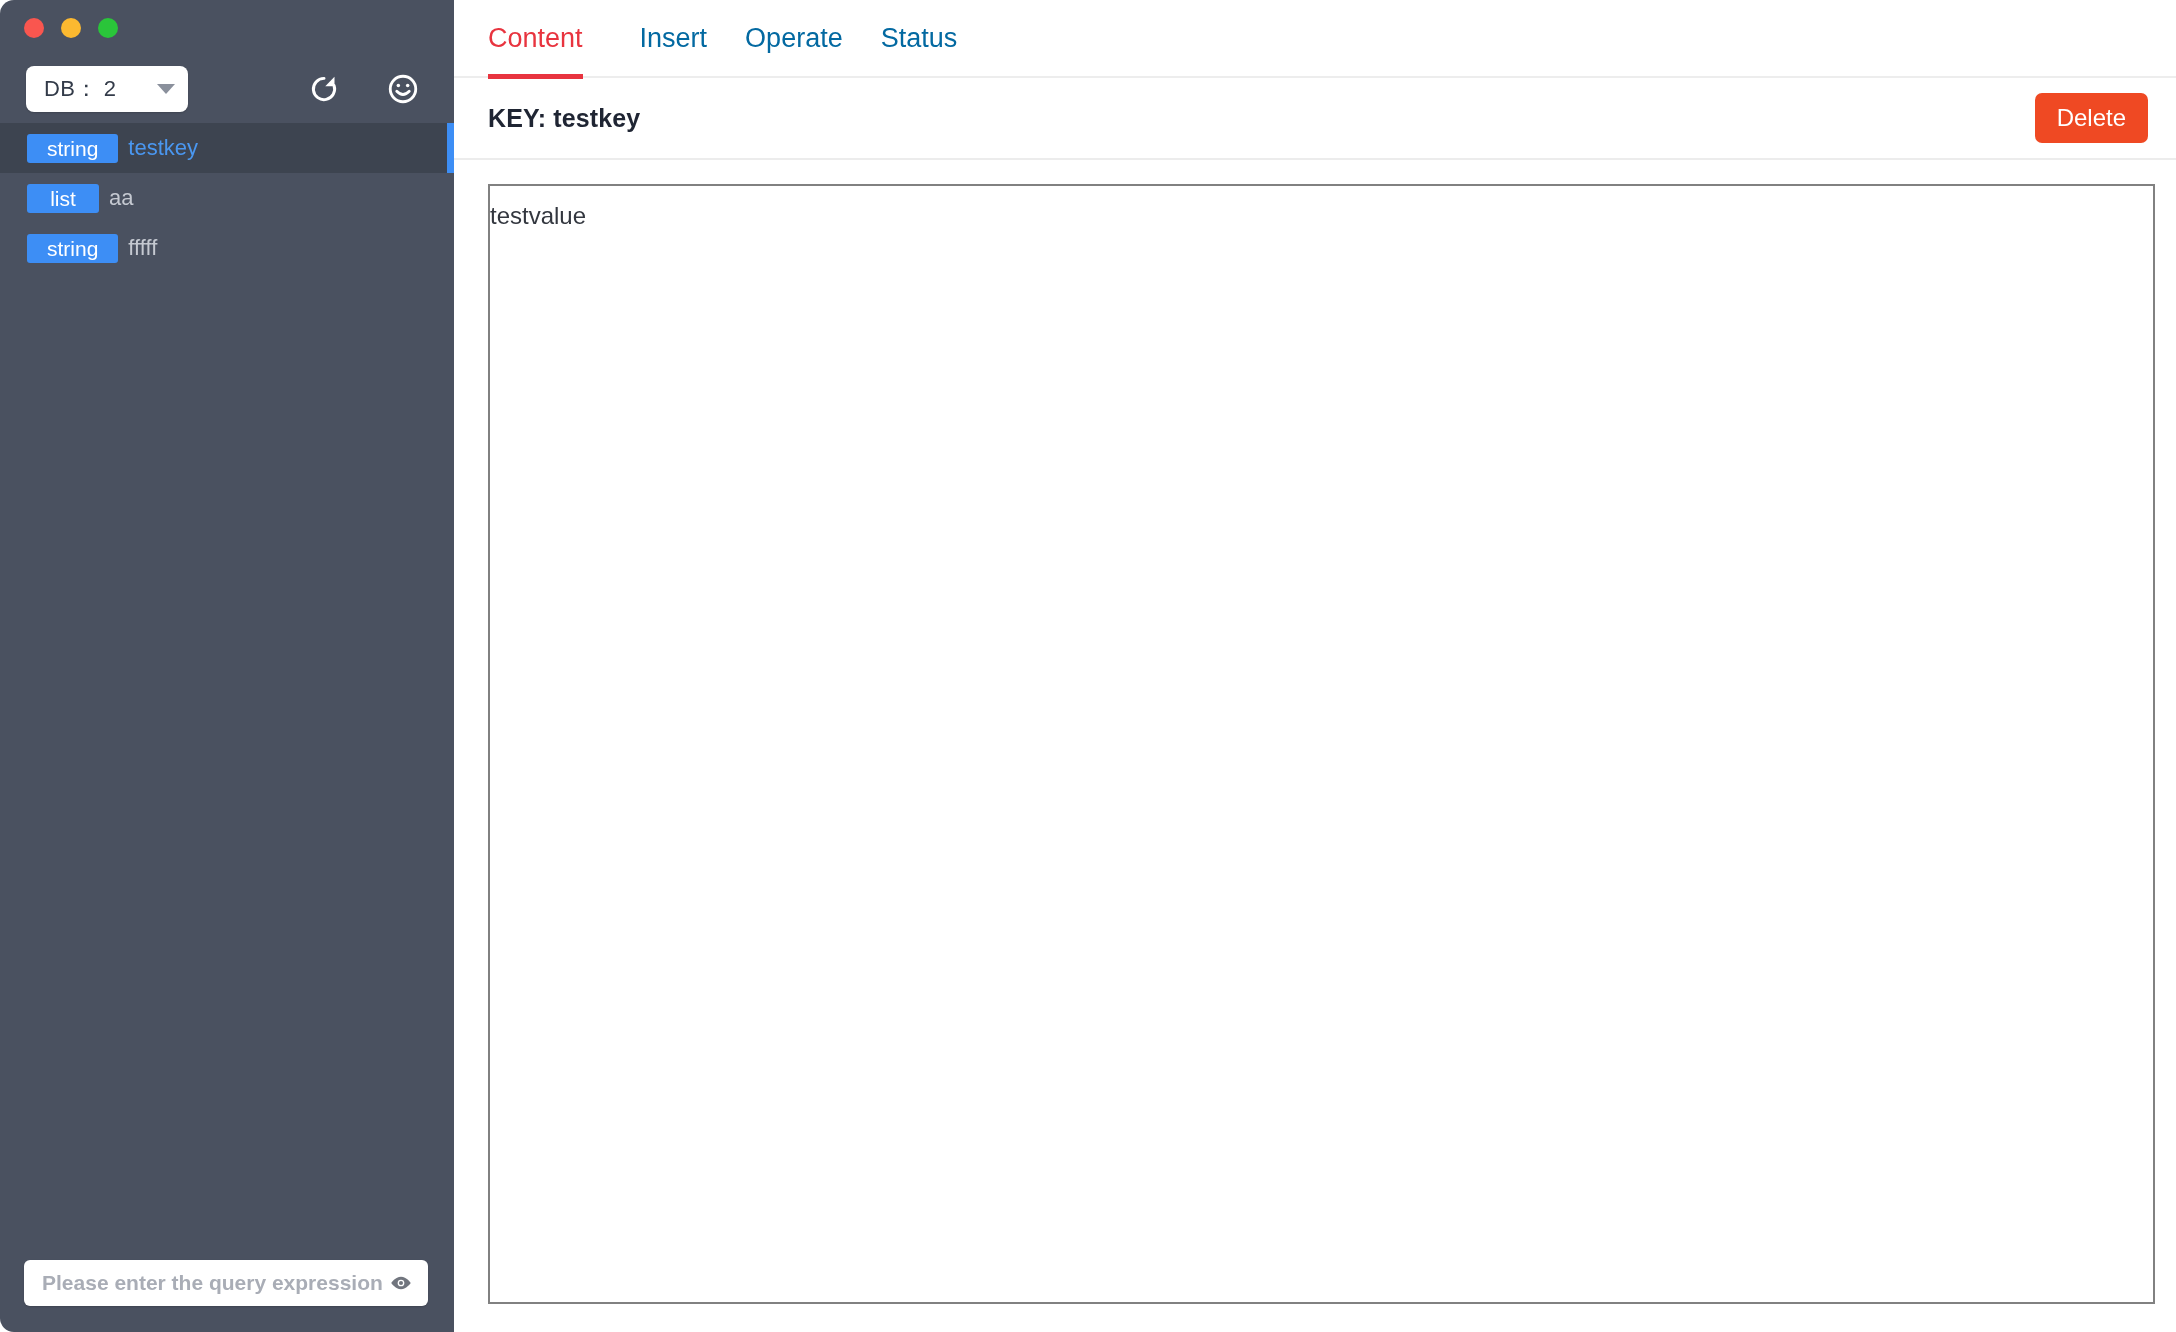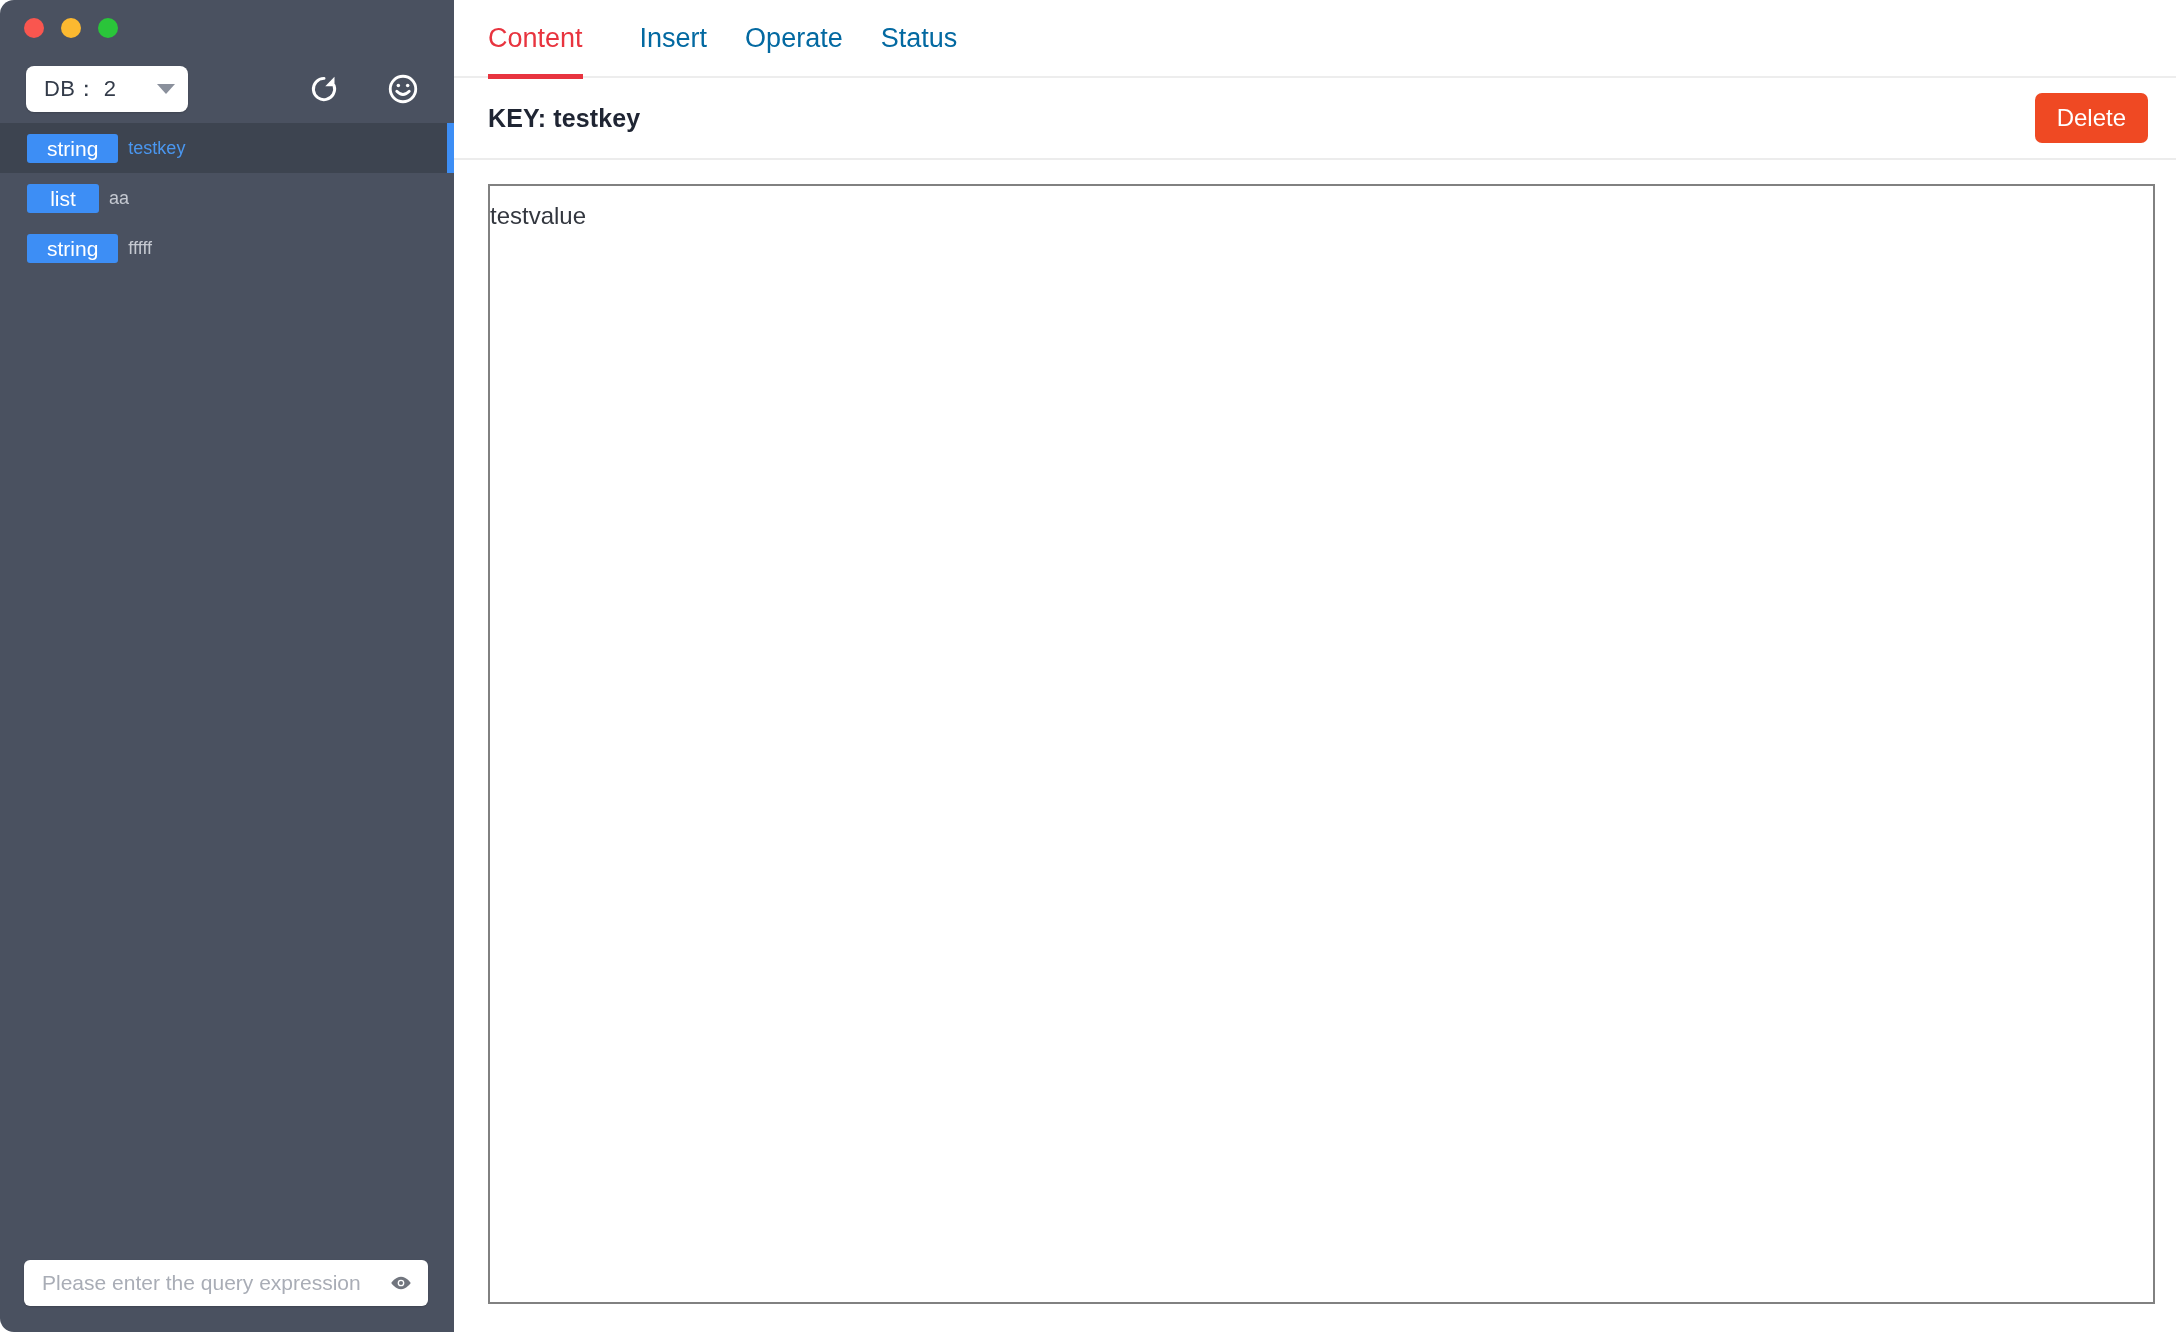--- a/index.html
+++ b/index.html
@@ -109,21 +109,21 @@
     background: #3d8ef5;
     color: #ffffff;
     font-size: 21px;
     line-height: 27px;
     border-radius: 3px;
     padding: 1px 20px;
     margin-right: 10px;
     white-space: nowrap;
   }
   .key-name {
-    font-size: 18px;
+    font-size: 22px;
     color: #c5c9d1;
     white-space: nowrap;
   }
   .key-item.selected .key-name { color: #4a97f0; }
 
   
   .query-wrap {
     position: absolute;
     left: 24px;
     bottom: 26px;
@@ -142,20 +142,21 @@
   }
   .query-input {
     flex: 1;
     border: none;
     outline: none;
     font-family: "Liberation Sans", sans-serif;
     font-size: 21px;
     color: #0369a1;
     background: transparent;
     min-width: 0;
+    font-weight: bold;
   }
   .query-input::placeholder { color: #a9adb6; }
   .eye-icon { width: 26px; height: 26px; flex: 0 0 26px; margin-left: 6px; cursor: pointer; }
 
   
   .main {
     flex: 1 1 auto;
     height: 1332px;
     background: #ffffff;
     display: flex;

